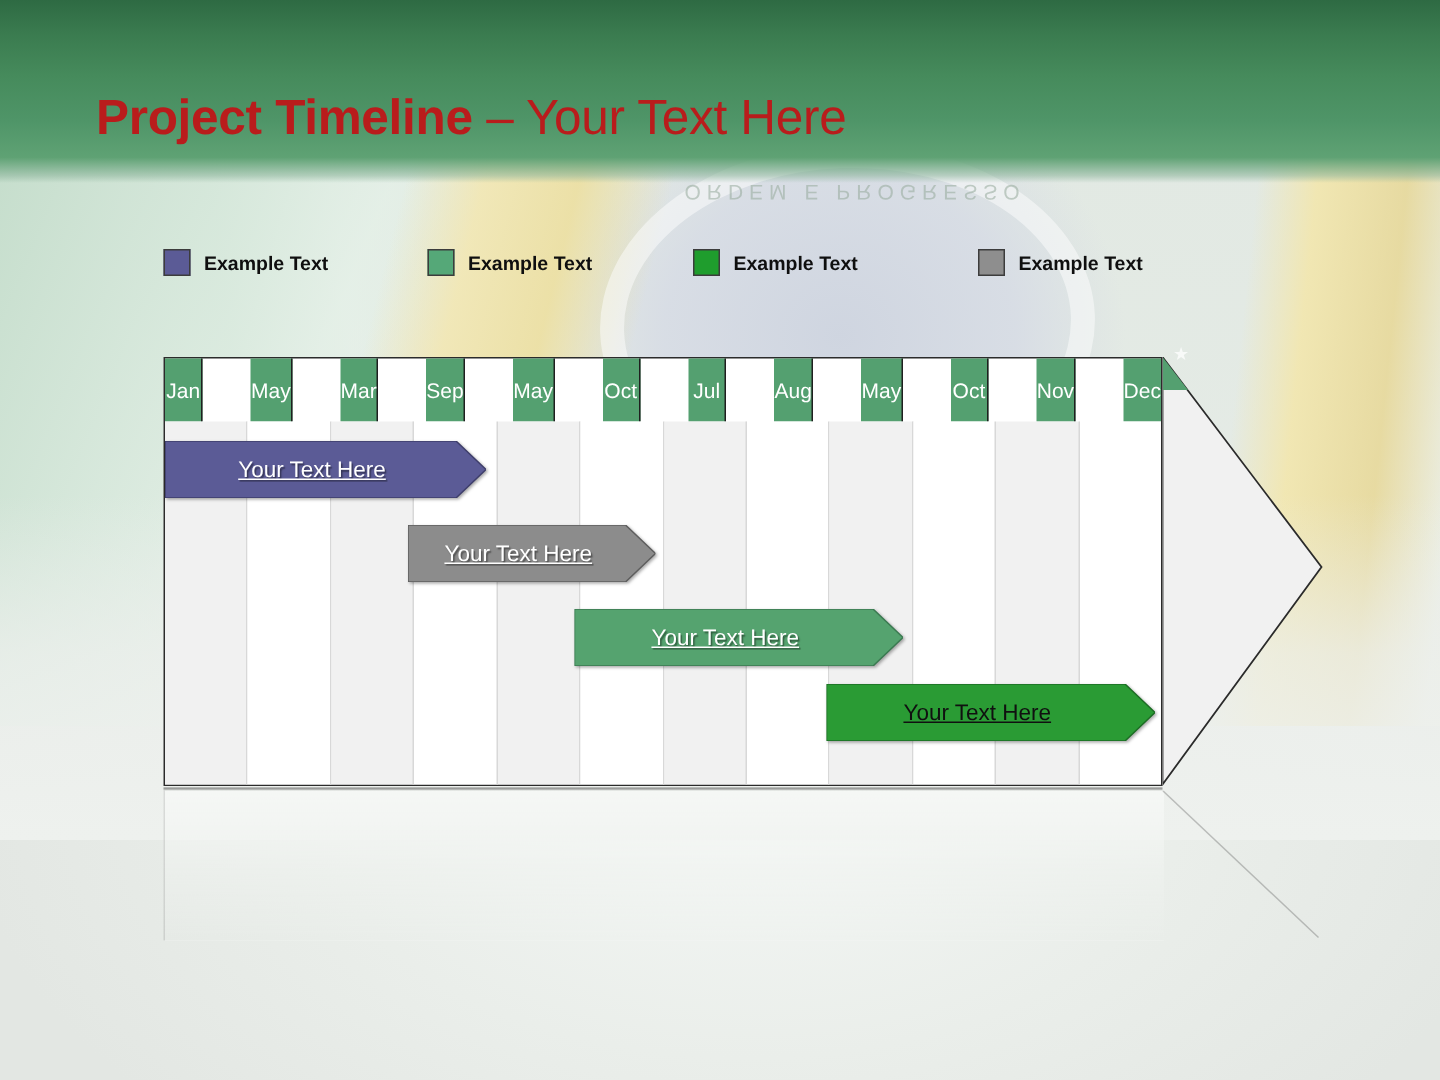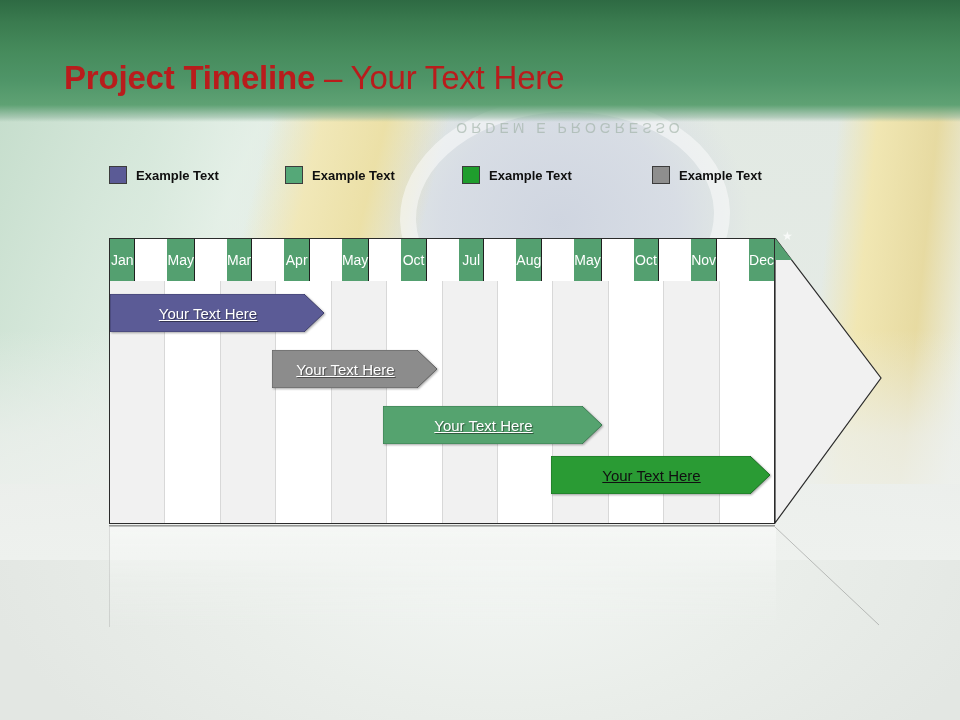--- a/index.html
+++ b/index.html
@@ -281,21 +281,21 @@
     <polygon points="0,0 106,140 0,285" fill="#f1f1f1" stroke="#2b2b2b" stroke-width="1.2"></polygon>
     <polygon points="0,0 17,22 0,22" fill="#54a070"></polygon>
   </svg>
 
   <div class="timeline">
 
     <div class="month-header">
       <div class="month-cell">Jan</div>
       <div class="month-cell">May</div>
       <div class="month-cell">Mar</div>
-      <div class="month-cell">Apr</div>
+      <div class="month-cell">Sep</div>
       <div class="month-cell">May</div>
       <div class="month-cell">Oct</div>
       <div class="month-cell">Jul</div>
       <div class="month-cell">Aug</div>
       <div class="month-cell">May</div>
       <div class="month-cell">Oct</div>
       <div class="month-cell">Nov</div>
       <div class="month-cell">Dec</div>
     </div>
 

